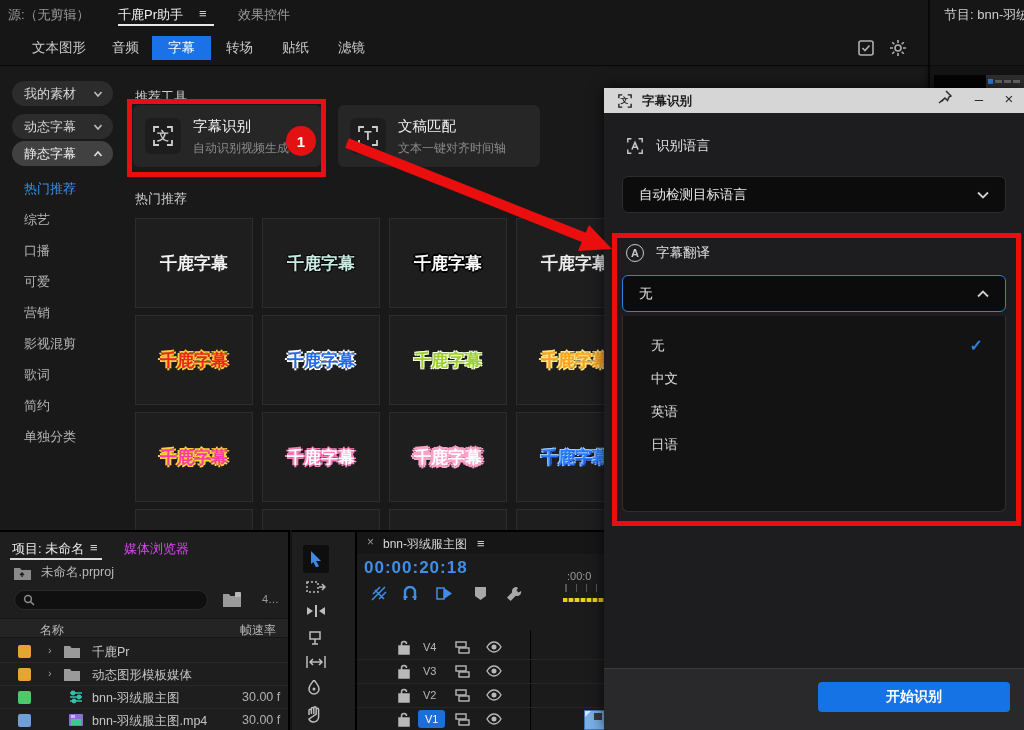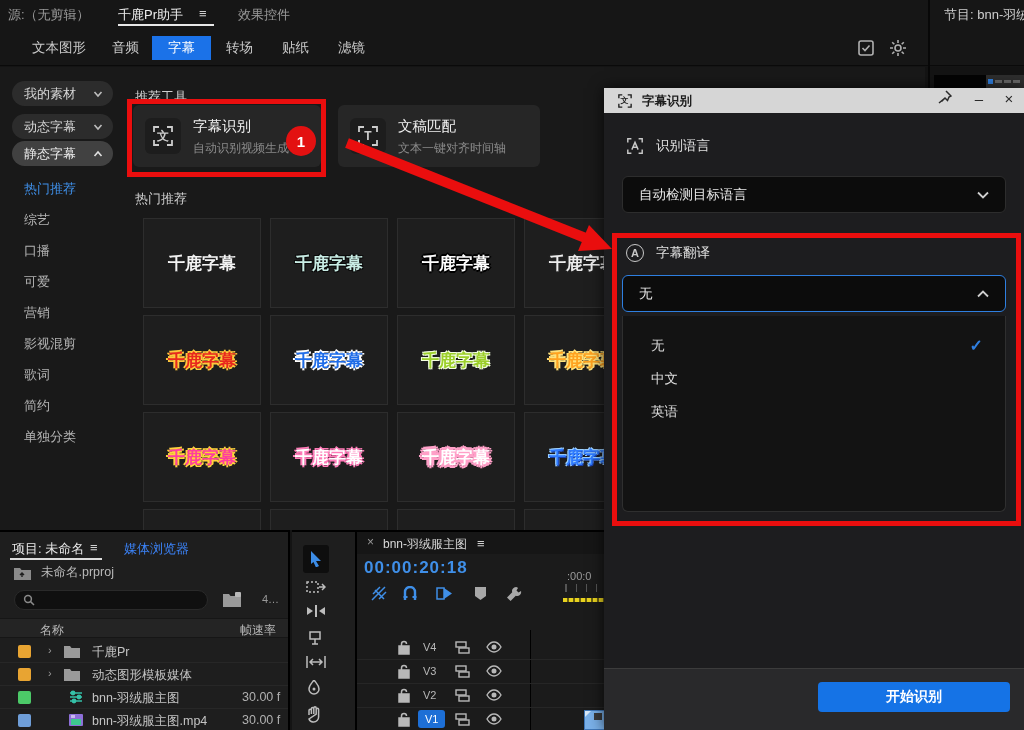--- a/index.html
+++ b/index.html
@@ -31,21 +31,21 @@
 
   
   .sec-title { font-size:13px; color:#cfcfcf; white-space:nowrap; }
   .tool-card { top:105px; height:62px; background:#262626; border-radius:6px; }
   .tc-iconbox { position:absolute; left:12px; top:13px; width:36px; height:36px; background:#1d1d1d; border-radius:6px; color:#cdcdcd; }
   .scan-icon { position:relative; width:100%; height:100%; display:flex; align-items:center; justify-content:center; }
   .scan-icon svg { position:absolute; left:50%; top:50%; transform:translate(-50%,-50%); }
   .scan-icon i { font-style:normal; font-size:12px; font-weight:bold; }
   .tc-title { position:absolute; left:60px; top:12px; font-size:14.5px; color:#f0f0f0; white-space:nowrap; }
   .tc-sub { position:absolute; left:60px; top:35px; font-size:12px; color:#8a8a8a; white-space:nowrap; }
-  .grid { left:143px; top:218px; width:500px; height:312px; display:grid; grid-template-columns:repeat(4,118px); grid-auto-rows:90px; gap:7px 9px; overflow:hidden; }
+  .grid { left:135px; top:218px; width:500px; height:312px; display:grid; grid-template-columns:repeat(4,118px); grid-auto-rows:90px; gap:7px 9px; overflow:hidden; }
   .cell { background:#1e1e1e; border:1px solid #2d2d2d; display:flex; align-items:center; justify-content:center; font-size:17px; font-weight:bold; white-space:nowrap; }
   .s1 { color:#f2f2f2; }
   .s2 { color:#c8ece4; text-shadow:-1px -1px 0 #0a0a0a,1px -1px 0 #0a0a0a,-1px 1px 0 #0a0a0a,1px 1px 0 #0a0a0a; }
   .s3 { color:#fdfdfd; text-shadow:-2px 0 0 #000,2px 0 0 #000,0 -2px 0 #000,0 2px 0 #000,-1px -1px 0 #000,1px 1px 0 #000; }
   .s4 { color:#ececec; text-shadow:-2px 0 0 #222,2px 0 0 #222,0 -2px 0 #222,0 2px 0 #222; }
   .s5 { color:#e8281e; text-shadow:-2px 0 0 #ffc83d,2px 0 0 #ffc83d,0 -2px 0 #ffc83d,0 2px 0 #ffc83d; }
   .s6 { color:#1f6ce8; text-shadow:-2px 0 0 #fff,2px 0 0 #fff,0 -2px 0 #fff,0 2px 0 #fff; }
   .s7 { color:#9ccf2a; text-shadow:-1px -1px 0 #f4ffe0,1px 1px 0 #f4ffe0,-1px 1px 0 #f4ffe0,1px -1px 0 #f4ffe0; }
   .s8 { color:#ffa21f; text-shadow:-2px 0 0 #ffe27a,2px 0 0 #ffe27a,0 -2px 0 #ffe27a,0 2px 0 #ffe27a; }
   .s9 { color:#ff3d9e; text-shadow:-2px 0 0 #ffd23d,2px 0 0 #ffd23d,0 -2px 0 #ffd23d,0 2px 0 #ffd23d; }
@@ -253,21 +253,21 @@
       <b></b>
       <i></i>
       <i></i>
       <i></i>
     </div>
 
   <div class="abs proj">
     <span class="proj-tab" style="left:12px; color:#e8e8e8">项目: 未命名</span>
     <span class="proj-tab hamb" style="left:90px">≡</span>
     <div class="proj-underline"></div>
-    <span class="proj-tab" style="left:124px; color:#3b82f6">媒体浏览器</span>
+    <span class="proj-tab" style="left:124px; color:#d946ef">媒体浏览器</span>
 
     <div class="prproj-row">
       <svg width="17" height="14" viewBox="0 0 17 14" fill="#8a8a8a">
           <path d="M0 2h6l1.5 2H17v10H0z"></path>
           <path d="M8 11V7M6 9l2-2 2 2" stroke="#1e1e1e" stroke-width="1.4" fill="none"></path>
         </svg>
       <span>未命名.prproj</span>
     </div>
 
     <div class="search">
@@ -528,20 +528,23 @@
       <div class="opt" style="top:13px">
         <span class="lab">无</span>
         <span class="chk">✓</span>
       </div>
       <div class="opt" style="top:46px">
           <span class="lab">中文</span>
         </div>
       <div class="opt" style="top:79px">
           <span class="lab">英语</span>
         </div>
+      <div class="opt" style="top:112px">
+          <span class="lab">日语</span>
+        </div>
     </div>
 
     <div class="dlg-footer">
       <button class="start-btn">开始识别</button>
     </div>
   </div>
 
   <div class="abs ann rbox1"></div>
   <div class="abs ann rbox2"></div>
   <div class="abs ann badge">1</div>

